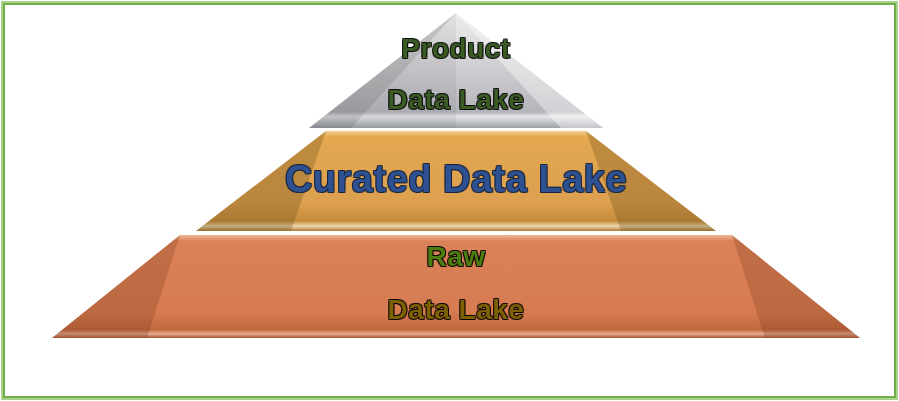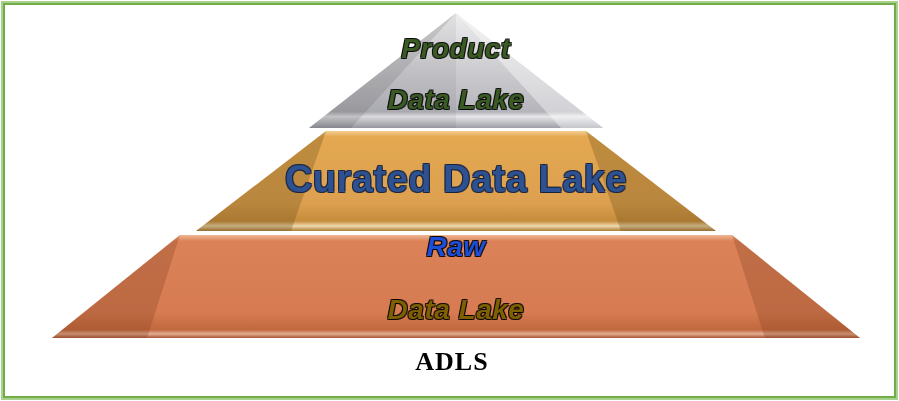--- a/index.html
+++ b/index.html
@@ -34,21 +34,20 @@
     position: absolute;
     white-space: nowrap;
     transform: translate(-50%, -50%);
     font-weight: 700;
     text-align: center;
     letter-spacing: 0.5px;
   }
   .lbl-dark-outline {
     text-shadow: -1px -1px 0 rgba(0,0,0,0.8), 1px -1px 0 rgba(0,0,0,0.8),
                  -1px 1px 0 rgba(0,0,0,0.8), 1px 1px 0 rgba(0,0,0,0.8);
-    font-style: italic;
   }
   .lbl-navy-outline {
     text-shadow: -1px -1px 0 rgba(16,32,62,0.85), 1px -1px 0 rgba(16,32,62,0.85),
                  -1px 1px 0 rgba(16,32,62,0.85), 1px 1px 0 rgba(16,32,62,0.85);
   }
   .lbl-green { font-size: 28px; }
   .lbl-blue  { font-size: 38px; }
   .lbl-olive { font-size: 28px; }
   .lbl-caption {
     font-family: "Liberation Serif", "DejaVu Serif", serif;
@@ -106,19 +105,18 @@
       <polygon points="180,235 52,338 147,338" fill="#7c3c1d" opacity="0.28"></polygon>
       <polygon points="732,235 860,338 765,338" fill="#7c3c1d" opacity="0.28"></polygon>
     </svg>
 
     <div class="label lbl-green lbl-dark-outline" style="left: 456px; top: 49px; color: rgb(58, 91, 35);">Product</div>
 
     <div class="label lbl-green lbl-dark-outline" style="left: 456px; top: 100px; color: rgb(58, 91, 35);">Data Lake</div>
 
     <div class="label lbl-blue lbl-navy-outline" style="left: 456px; top: 179px; color: rgb(46, 81, 145);">Curated Data Lake</div>
 
-    <div class="label lbl-olive lbl-dark-outline" style="left: 456px; top: 247px; color: #1d4ed8;">Raw</div>
+    <div class="label lbl-olive lbl-dark-outline" style="left: 456px; top: 257px; color: #4d7c0f;">Raw</div>
 
     <div class="label lbl-olive lbl-dark-outline" style="left: 456px; top: 310px; color: rgb(125, 96, 2);">Data Lake</div>
 
-    <div class="label lbl-caption" style="left:452px; top:362px;">ADLS</div>
   </div>
 </div>
 
 </body></html>

